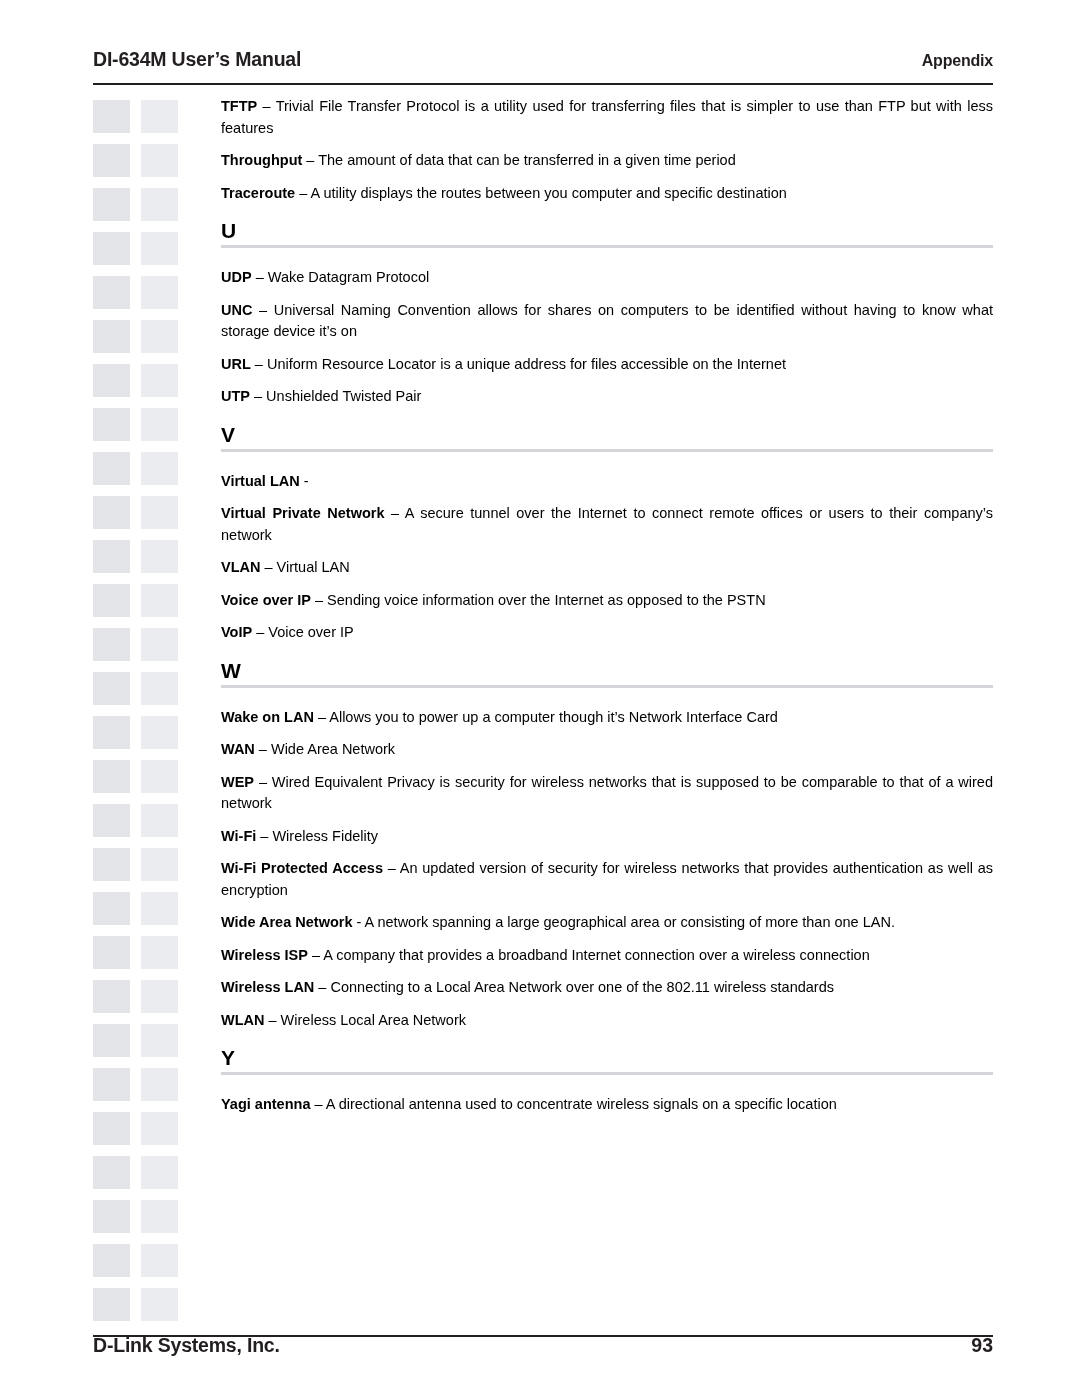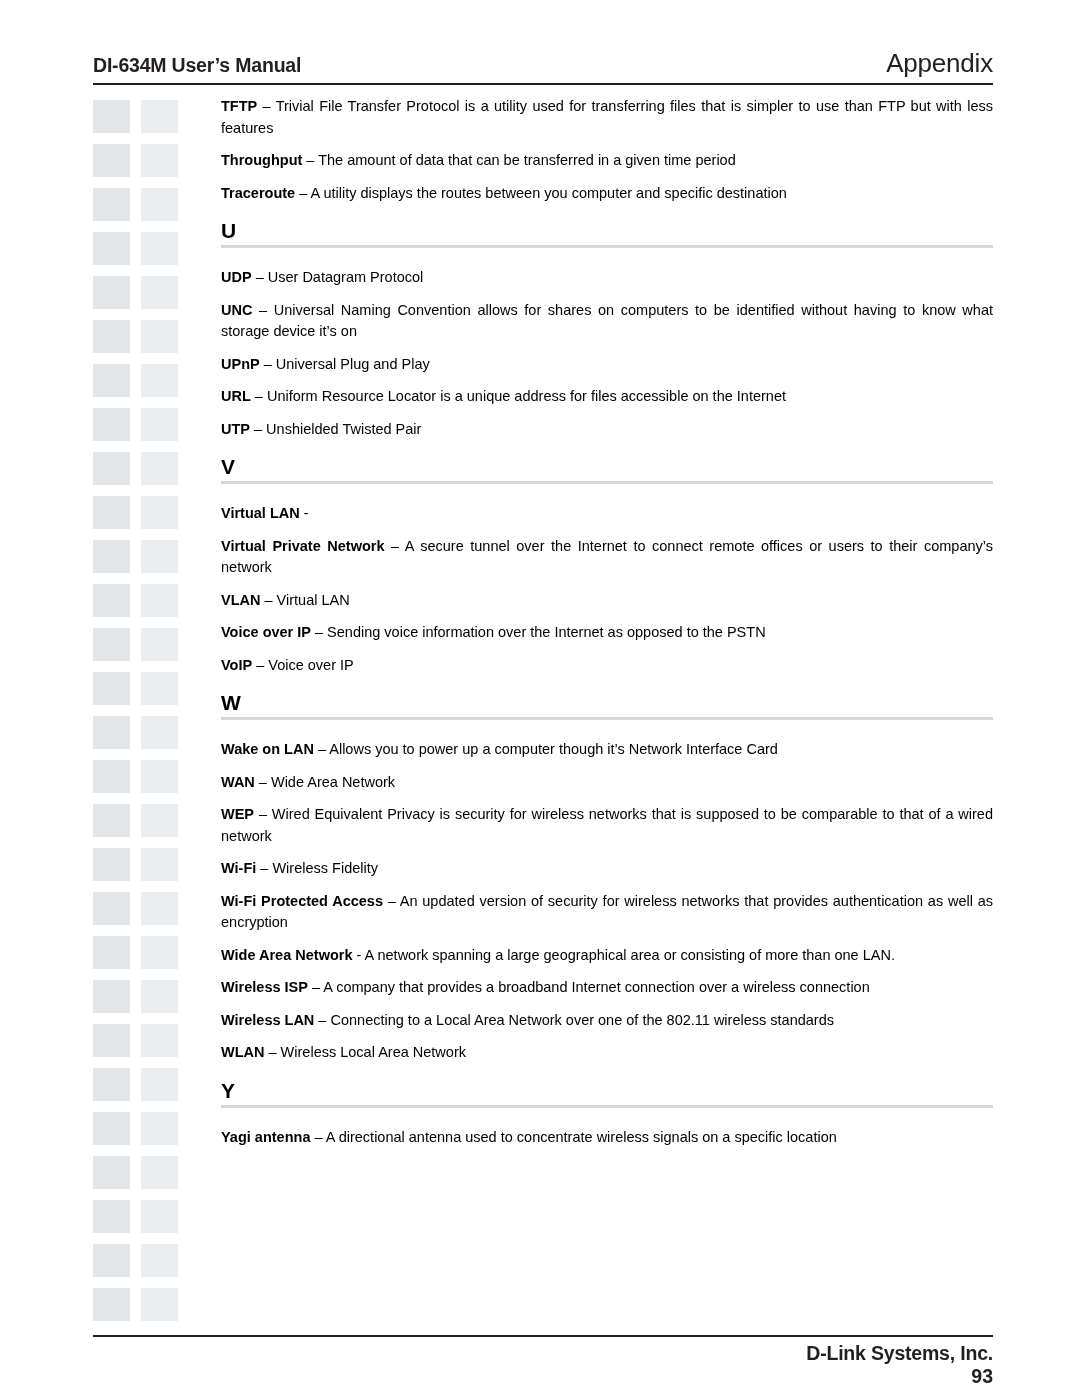--- a/index.html
+++ b/index.html
@@ -26,22 +26,22 @@
     justify-content: space-between;
     align-items: baseline;
   }
   .header-title {
     font-size: 19.5px;
     font-weight: bold;
     letter-spacing: -0.2px;
     color: #231f20;
   }
   .header-section {
-    font-size: 26px;
-    font-weight: normal;
+    font-size: 16px;
+    font-weight: bold;
     letter-spacing: -0.2px;
     color: #231f20;
   }
   .header-rule {
     position: absolute;
     top: 83px;
     left: 93px;
     width: 900px;
     height: 2px;
     background: #231f20;
@@ -113,27 +113,26 @@
   .footer-rule {
     position: absolute;
     bottom: 60px;
     left: 93px;
     width: 900px;
     height: 2px;
     background: #231f20;
   }
   .page-footer {
     position: absolute;
-    bottom: 9px;
+    bottom: 40px;
     left: 93px;
     width: 900px;
     display: flex;
     justify-content: space-between;
-    align-items: flex-end;
-    flex-direction: column;
+    align-items: center;
   }
   .footer-company {
     font-size: 19.5px;
     font-weight: bold;
     letter-spacing: -0.2px;
     color: #231f20;
   }
   .footer-page {
     font-size: 19.5px;
     font-weight: bold;
@@ -265,23 +264,22 @@
   </div>
 
 <div class="content" id="content">
     <div class="entry"><span class="term">TFTP</span><span> – Trivial File Transfer Protocol is a utility used for transferring files that is simpler to use than FTP but with less features</span></div>
     <div class="entry"><span class="term">Throughput</span><span> – The amount of data that can be transferred in a given time period</span></div>
     <div class="entry"><span class="term">Traceroute</span><span> – A utility displays the routes between you computer and specific destination</span></div>
     <div class="letter-block">
       <div class="letter">U</div>
       <div class="letter-rule"></div>
     </div>
-    <div class="entry"><span class="term">UDP</span><span> – User Datagram Protocol</span></div>
+    <div class="entry"><span class="term">UDP</span><span> – Wake Datagram Protocol</span></div>
     <div class="entry"><span class="term">UNC</span><span> – Universal Naming Convention allows for shares on computers to be identified without having to know what storage device it’s on</span></div>
-    <div class="entry"><span class="term">UPnP</span><span> – Universal Plug and Play</span></div>
     <div class="entry"><span class="term">URL</span><span> – Uniform Resource Locator is a unique address for files accessible on the Internet</span></div>
     <div class="entry"><span class="term">UTP</span><span> – Unshielded Twisted Pair</span></div>
     <div class="letter-block">
       <div class="letter">V</div>
       <div class="letter-rule"></div>
     </div>
     <div class="entry"><span class="term">Virtual LAN</span><span> -</span></div>
     <div class="entry"><span class="term">Virtual Private Network</span><span> – A secure tunnel over the Internet to connect remote offices or users to their company’s network</span></div>
     <div class="entry"><span class="term">VLAN</span><span> – Virtual LAN</span></div>
     <div class="entry"><span class="term">Voice over IP</span><span> – Sending voice information over the Internet as opposed to the PSTN</span></div>

